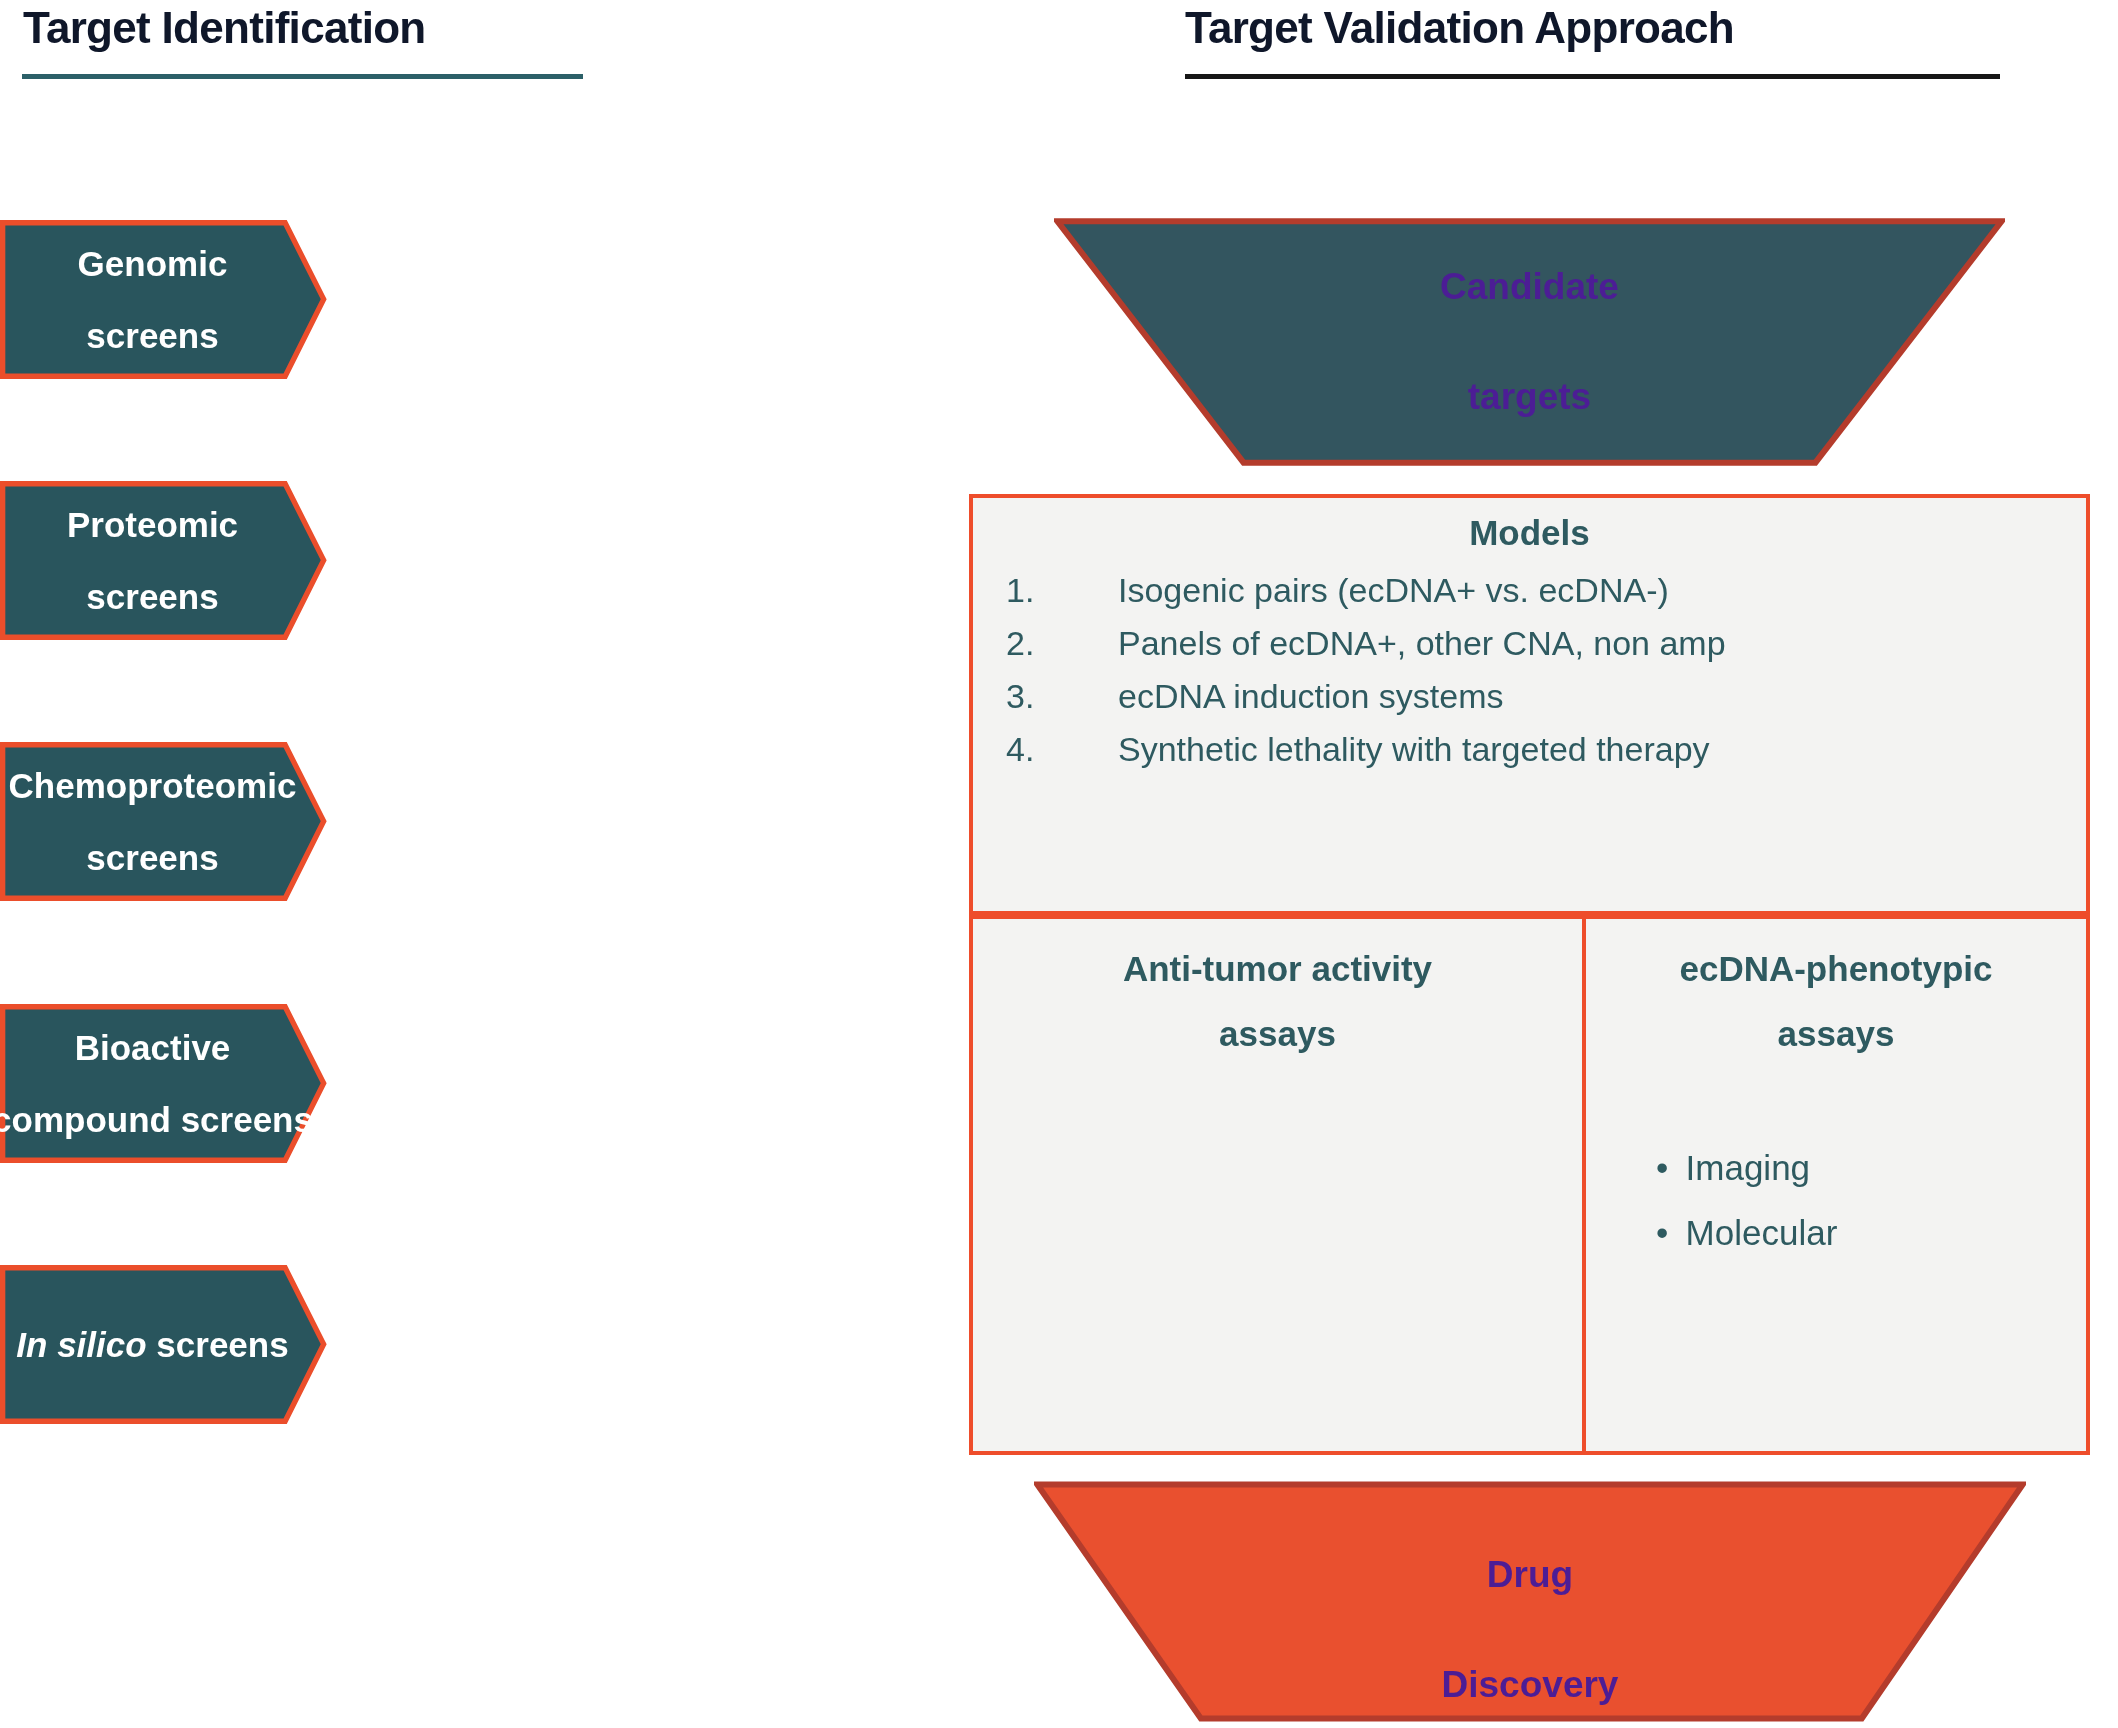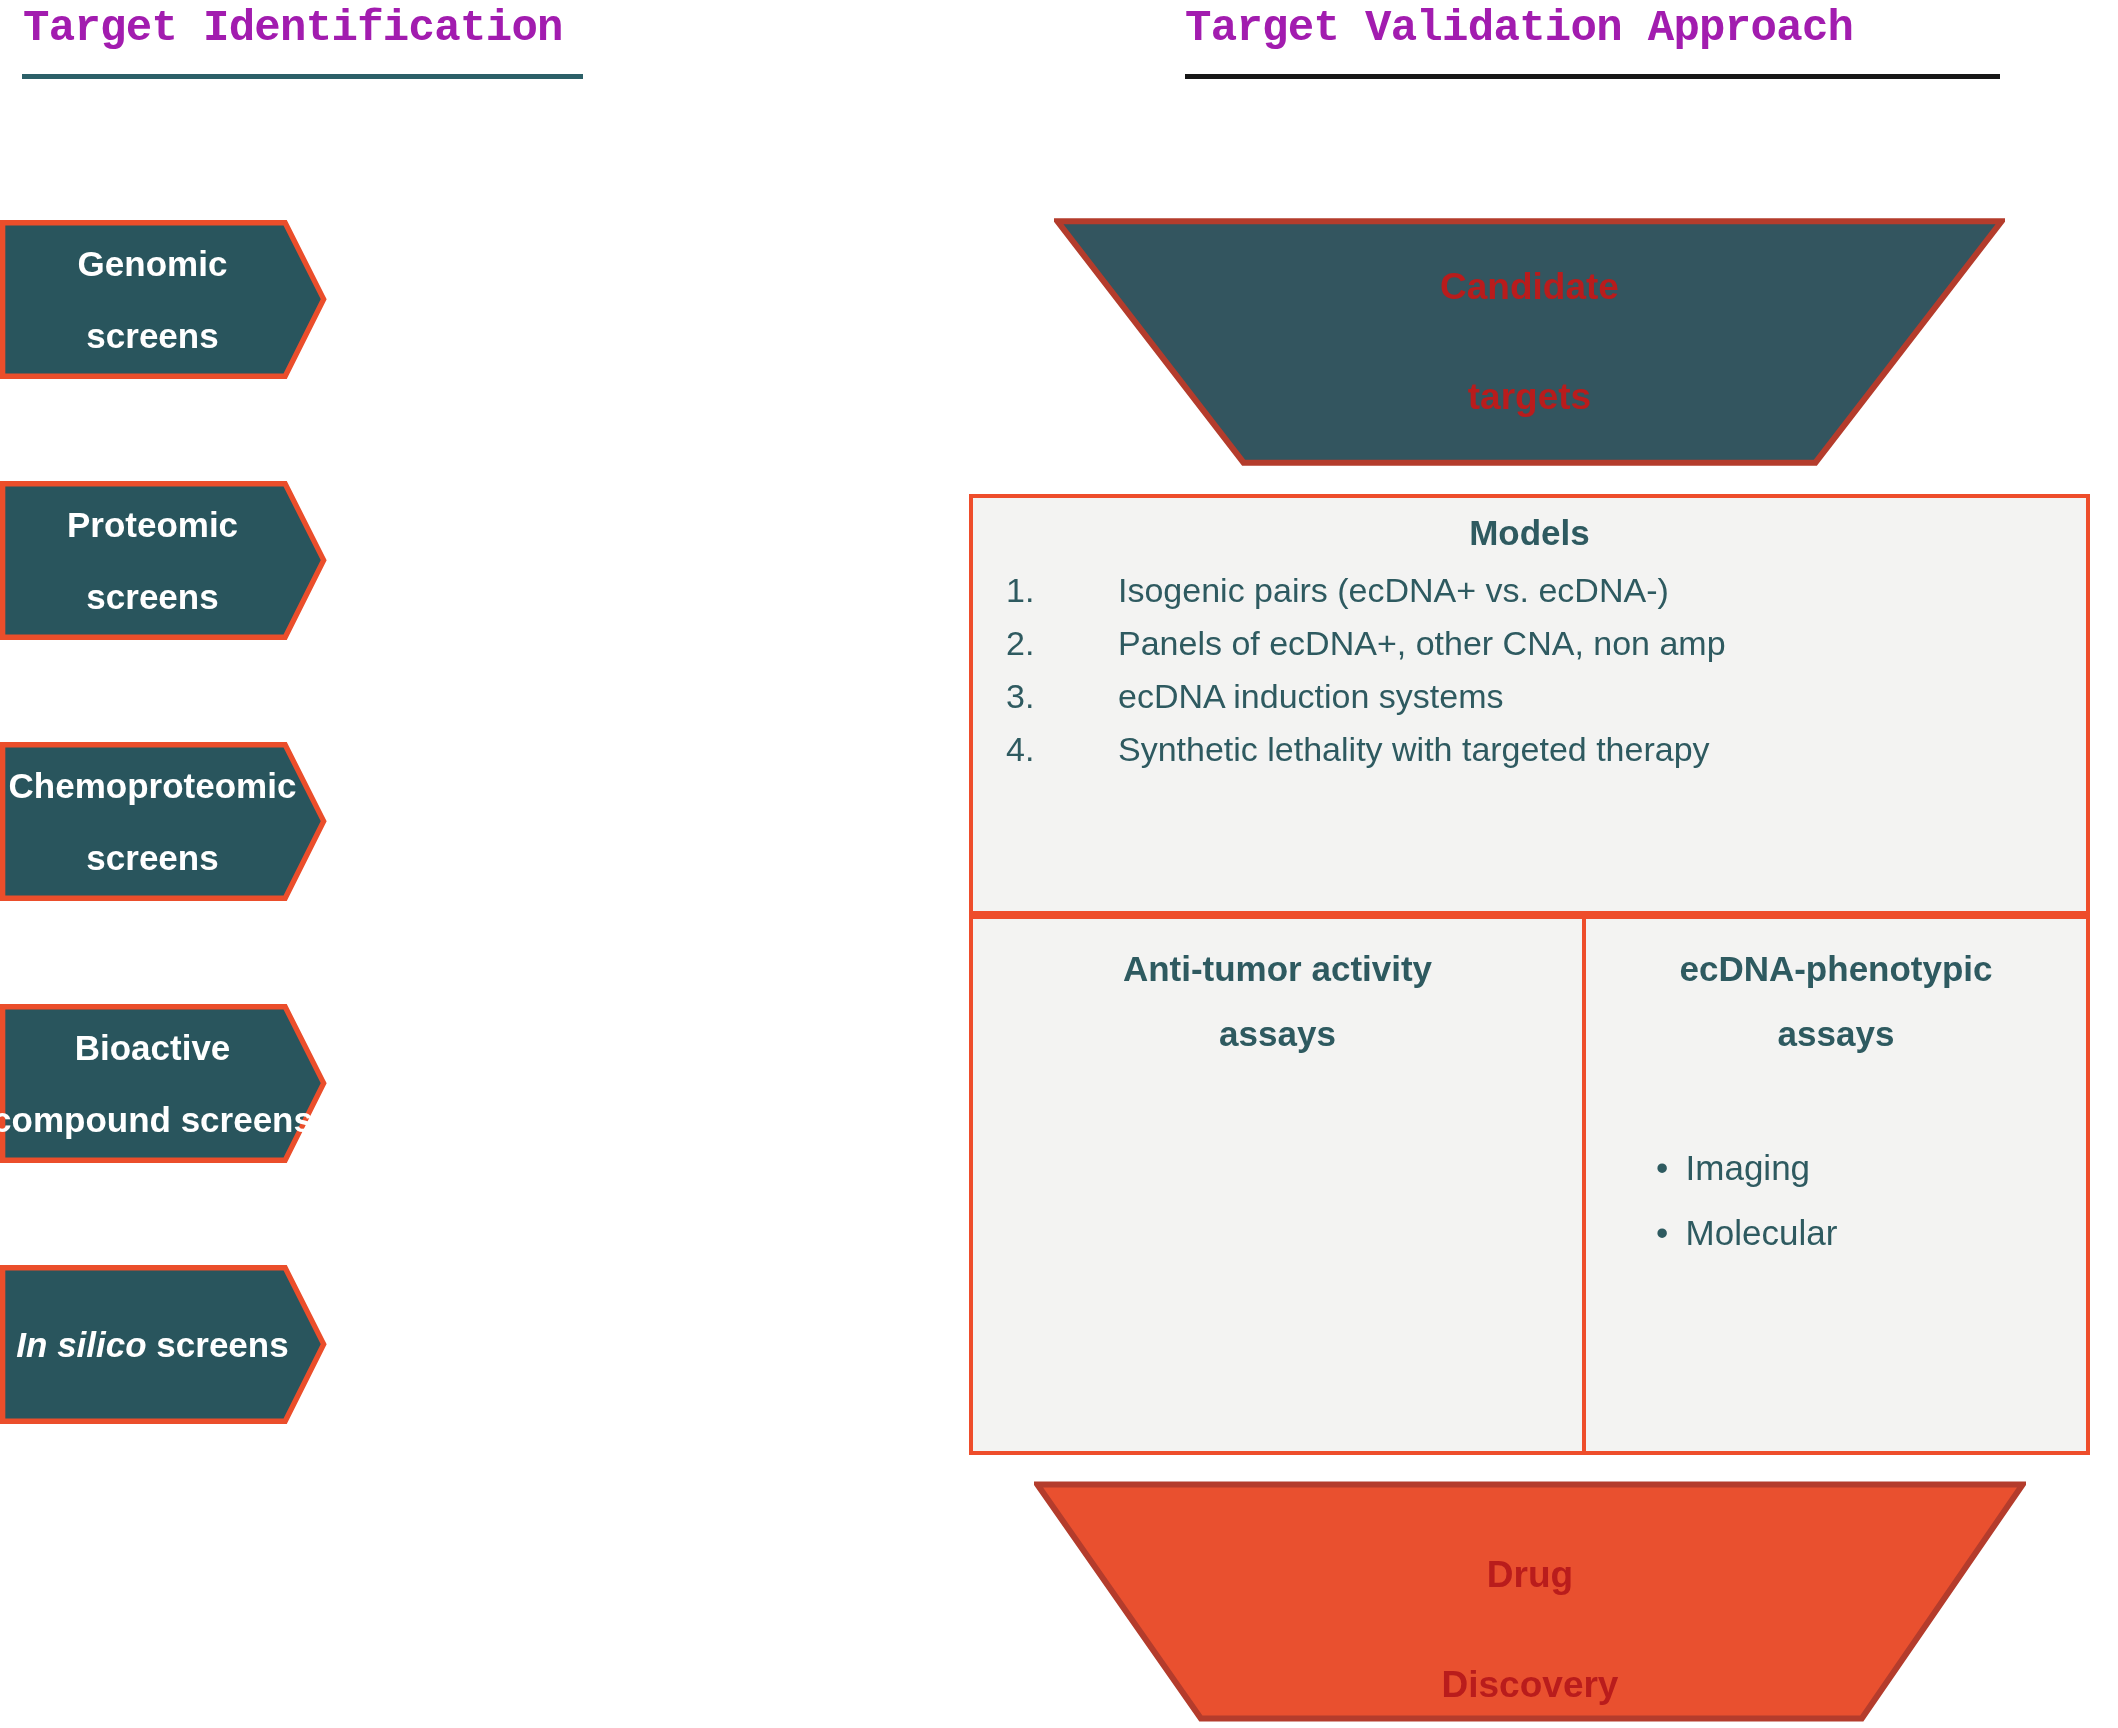--- a/index.html
+++ b/index.html
@@ -1,37 +1,37 @@
 <!DOCTYPE html>
 <html style="font-size:10.6px"><head>
 <meta charset="utf-8">
 <style>
   html,body{margin:0;padding:0;background:#ffffff;}
   body{font-family:"Liberation Sans","DejaVu Sans",sans-serif;}
   .canvas{position:relative;width:2119px;height:1728px;background:#ffffff;overflow:hidden;}
 
   
-  .col-title{position:absolute;top:2.7px;font-size:44px;font-weight:bold;color:#a21caf;letter-spacing:-0.7px;white-space:nowrap;font-family:Liberation Mono, monospace;}
+  .col-title{position:absolute;top:2.7px;font-size:44px;font-weight:bold;color:#0f172a;letter-spacing:-0.7px;white-space:nowrap;}
   .underline{position:absolute;height:4.7px;}
   .underline.left{left:22px;top:74px;width:561px;background:#2C6068;}
   .underline.right{left:1185px;top:74px;width:815px;height:5.3px;background:#161616;}
 
   
   .arrow{position:absolute;left:0;width:327px;height:159px;}
   .arrow svg{position:absolute;left:0;top:0;}
   .arrow .label{position:absolute;left:0;top:0;width:305px;height:159px;
     display:flex;flex-direction:column;align-items:center;justify-content:center;
     color:#ffffff;font-weight:bold;font-size:35px;line-height:72px;text-align:center;white-space:nowrap;}
 
   
   .funnel{position:absolute;}
   .funnel svg{position:absolute;left:0;top:0;}
   .funnel .label{position:absolute;left:0;top:0;width:100%;height:100%;
     display:flex;flex-direction:column;align-items:center;justify-content:center;
-    color:#b91c1c;font-weight:bold;font-size:37px;line-height:74px;text-align:center;white-space:nowrap;gap:36px;}
+    color:#4c1d95;font-weight:bold;font-size:37px;line-height:74px;text-align:center;white-space:nowrap;gap:36px;}
 
   
   .models-box{position:absolute;left:969px;top:494px;width:1121px;height:421px;
     background:#F3F3F2;border:4.7px solid #EE4D2B;box-sizing:border-box;color:#2E5A60;}
   .models-title{margin-top:13.3px;text-align:center;font-size:35px;font-weight:bold;line-height:43px;}
   .models-list{margin-top:9.3px;}
   .m-row{display:flex;align-items:baseline;padding-left:33px;font-size:34px;line-height:53px;white-space:nowrap;}
   .m-num{width:112px;flex:0 0 112px;}
 
   

